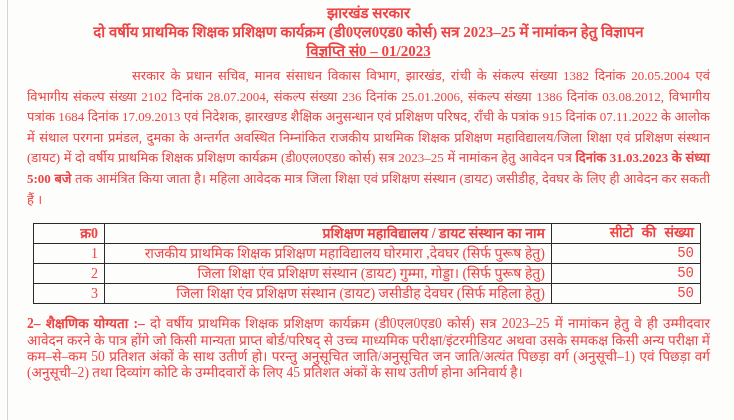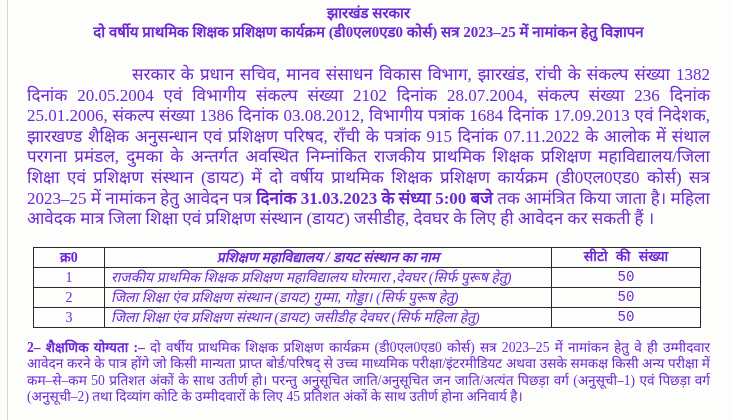--- a/index.html
+++ b/index.html
@@ -7,80 +7,82 @@
     padding: 0;
     background: #e8e8e8;
   }
   .page {
     position: relative;
     width: 734px;
     height: 420px;
     background: #fdfdfc;
     overflow: hidden;
     font-family: "Liberation Serif", "DejaVu Sans", sans-serif;
-    color: #6d28d9;
+    color: #ef4444;
     box-sizing: border-box;
     padding: 4px 24px 0 27px;
   }
   .scan-edge {
     position: absolute;
     left: 7px;
     top: 0;
     width: 1px;
     height: 100%;
     background: #d8d6d2;
   }
   .hdr { text-align: center; font-weight: bold; }
   .hdr-line1 { font-size: 15px; line-height: 19px; }
   .hdr-line2 { font-size: 21px; line-height: 25px; }
   .hdr-line3 { font-size: 17.5px; line-height: 20px; text-decoration: underline; }
   .hdr-line4 { font-size: 15px; line-height: 19px; }
   .hdr-line5 { font-size: 15px; line-height: 18px; text-decoration: underline; }
   .para1 {
-    margin-top: 23px;
-    font-size: 17px;
+    margin-top: 6px;
+    font-size: 13px;
     line-height: 20.6px;
     text-align: justify;
     text-indent: 105px;
   }
   .para1 b, .para2 b { font-weight: bold; }
   table.seats {
     margin-top: 2px;
     margin-left: 6px;
     width: 668px;
     border-collapse: collapse;
     font-size: 14px;
   }
   table.seats th, table.seats td {
     border: 1.6px solid #2a2a2a;
     padding: 0 6px;
     height: 19px;
     line-height: 19px;
+    text-align: right;
   }
   table.seats th { font-weight: bold; }
   .col-sn  { width: 58px;  text-align: center; }
-  .col-name{ text-align: left; font-style: italic; }
+  .col-name{ text-align: left; }
   th.col-name { text-align: center; }
   .col-seats { width: 136px; text-align: center; font-family: Liberation Mono, monospace; }
   .para2 {
     margin-top: 12px;
     font-size: 13.6px;
     line-height: 16.4px;
     text-align: justify;
   }
 </style>
 </head>
 <body>
 
 <div class="page">
   <div class="scan-edge"></div>
 
   <div class="hdr">
     <div class="hdr-line1">झारखंड सरकार</div>
     <div class="hdr-line4">दो वर्षीय प्राथमिक शिक्षक प्रशिक्षण कार्यक्रम (डी0एल0एड0 कोर्स) सत्र 2023–25 में नामांकन हेतु विज्ञापन</div>
+    <div class="hdr-line5">विज्ञप्ति सं0 – 01/2023</div>
   </div>
 
   <p class="para1"><span>सरकार के प्रधान सचिव, मानव संसाधन विकास विभाग, झारखंड, रांची के संकल्प संख्या 1382 दिनांक 20.05.2004 एवं विभागीय संकल्प संख्या 2102 दिनांक 28.07.2004, संकल्प संख्या 236 दिनांक 25.01.2006, संकल्प संख्या 1386 दिनांक 03.08.2012, विभागीय पत्रांक 1684 दिनांक 17.09.2013 एवं निदेशक, झारखण्ड शैक्षिक अनुसन्धान एवं प्रशिक्षण परिषद, राँची के पत्रांक 915 दिनांक 07.11.2022 के आलोक में संथाल परगना प्रमंडल, दुमका के अन्तर्गत अवस्थित निम्नांकित राजकीय प्राथमिक शिक्षक प्रशिक्षण महाविद्यालय/जिला शिक्षा एवं प्रशिक्षण संस्थान (डायट) में दो वर्षीय प्राथमिक शिक्षक प्रशिक्षण कार्यक्रम (डी0एल0एड0 कोर्स) सत्र 2023–25 में नामांकन हेतु आवेदन पत्र </span><b>दिनांक 31.03.2023 के संध्या 5:00 बजे</b><span> तक आमंत्रित किया जाता है। महिला आवेदक मात्र जिला शिक्षा एवं प्रशिक्षण संस्थान (डायट) जसीडीह, देवघर के लिए ही आवेदन कर सकती हैं ।</span></p>
 
   <table class="seats">
     <thead>
       <tr>
         <th class="col-sn">क्र0</th>
         <th class="col-name">प्रशिक्षण महाविद्यालय / डायट संस्थान का नाम</th>
         <th class="col-seats">सीटो की संख्या</th>

